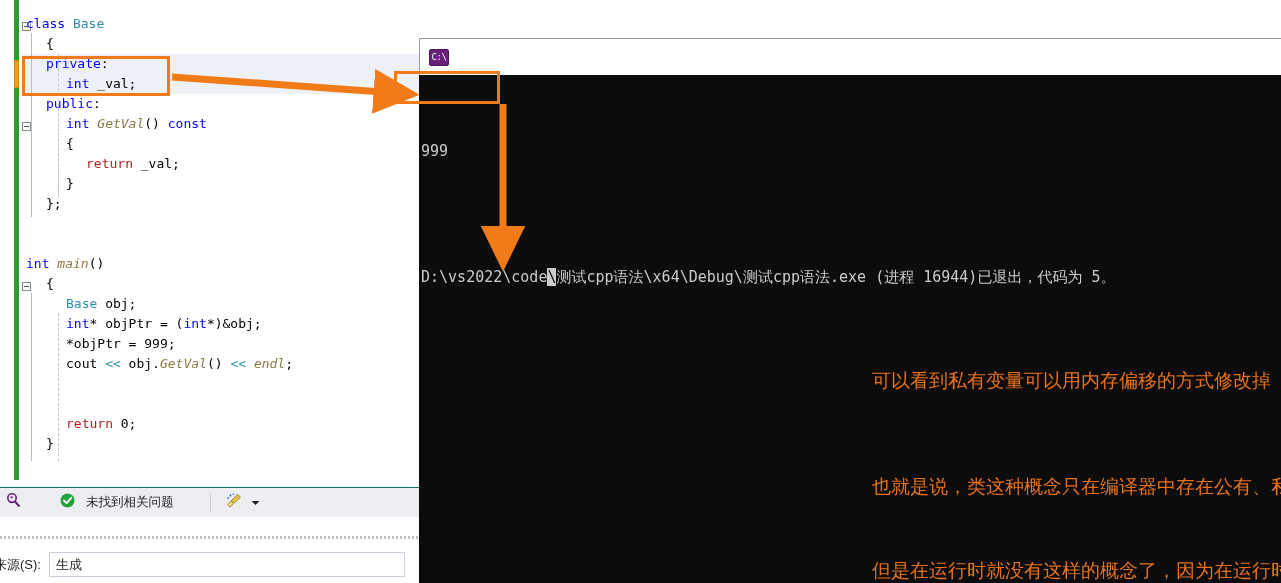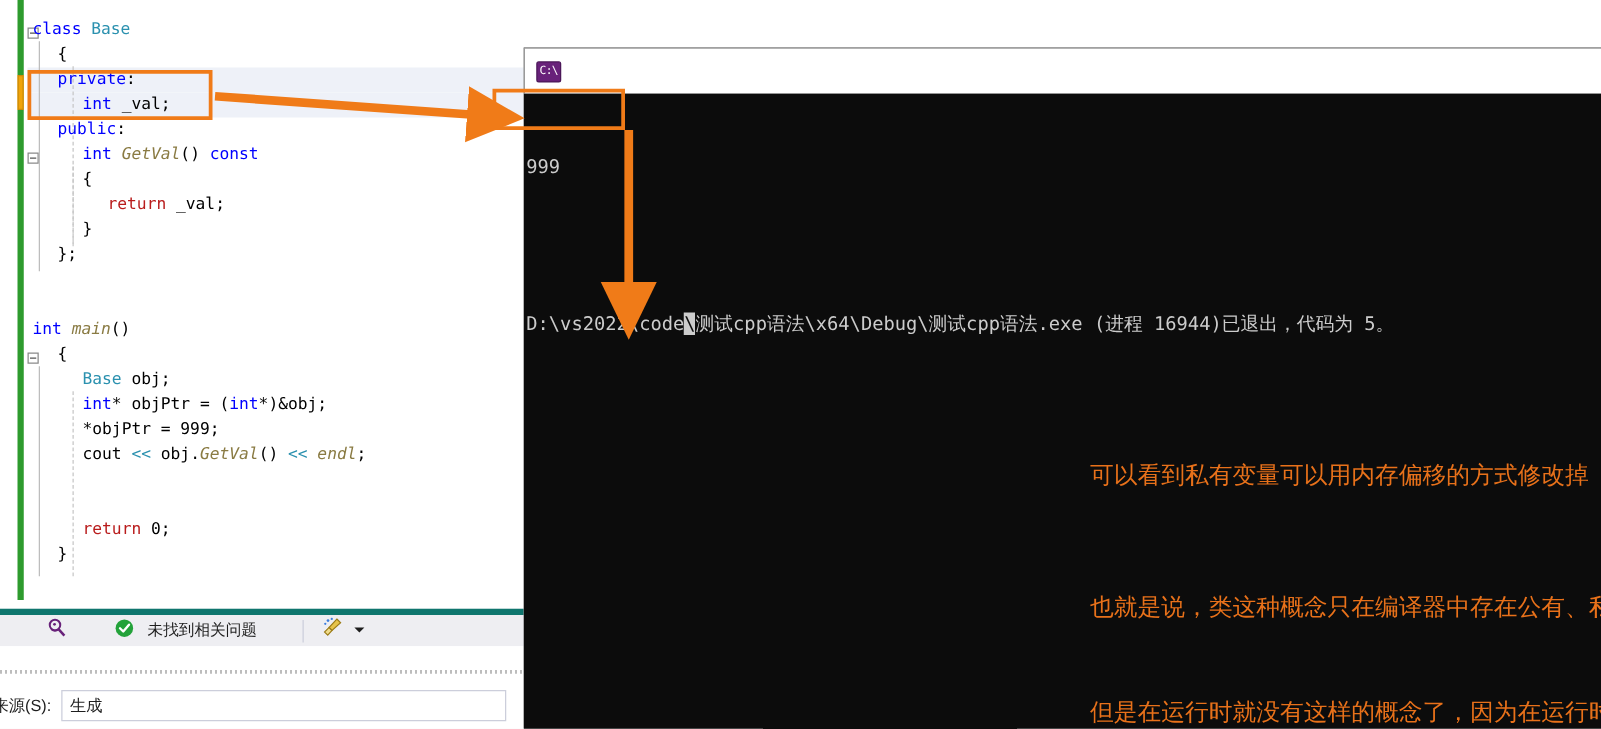--- a/index.html
+++ b/index.html
@@ -63,22 +63,22 @@
 
   
   .hl-row {
     position: absolute; left: 22px; width: 397px; height: 20px;
     background: #eef1f8;
   }
 
   
   #vs-statusbar {
     position: absolute; left: 0; top: 487px; width: 419px; height: 30px;
-    background: #eeeef2; border-top: 5px solid #0f766e;
-    display: flex; align-items: center; padding-left: 32px;
+    background: #eeeef2; border-top: 1px solid #0f766e;
+    display: flex; align-items: center;
   }
   #vs-sep-strip {
     position: absolute; left: 0; top: 517px; width: 419px; height: 29px;
     background: #ffffff;
   }
   .dotted-rule {
     position: absolute; left: 0; top: 536px; width: 419px; height: 3px;
     background-image: repeating-linear-gradient(to right,#bdbdbd 0 2px, transparent 2px 4px);
   }
   #vs-sourcebar {
@@ -117,21 +117,21 @@
   }
   #console-title-text {
     margin-left: 9px; font-size: 15px; color: #1a1a1a;
     font-family: "Liberation Sans", sans-serif;
   }
   #console-body {
     position: absolute; left: 0; top: 37px; width: 862px; height: 508px;
     background: #0c0c0c;
     font-family: "DejaVu Sans Mono", monospace;
     font-size: 15px; line-height: 21px; color: #cccccc;
-    padding: 6px 0 0 2px; white-space: pre;
+    padding: 24px 0 0 2px; white-space: pre;
   }
   .con-line { height: 21px; }
   .con-gap  { height: 21px; }
   .cursor-blk { display:inline-block; width:9px; height:5px; background:#cccccc; vertical-align:2px; }
   .sel-chr { background:#cccccc; color:#0c0c0c; }
 
   
   #annot {
     position: absolute; left: 453px; top: 273px; width: 700px;
     color: #e8711a; font-family: "Liberation Sans", sans-serif;

